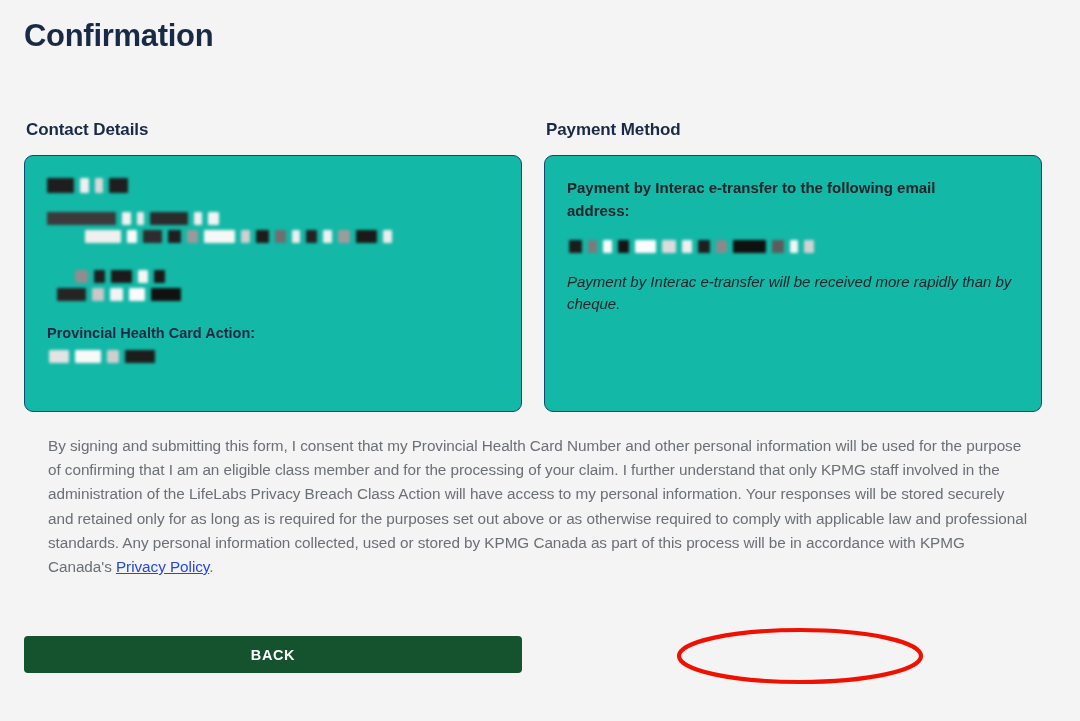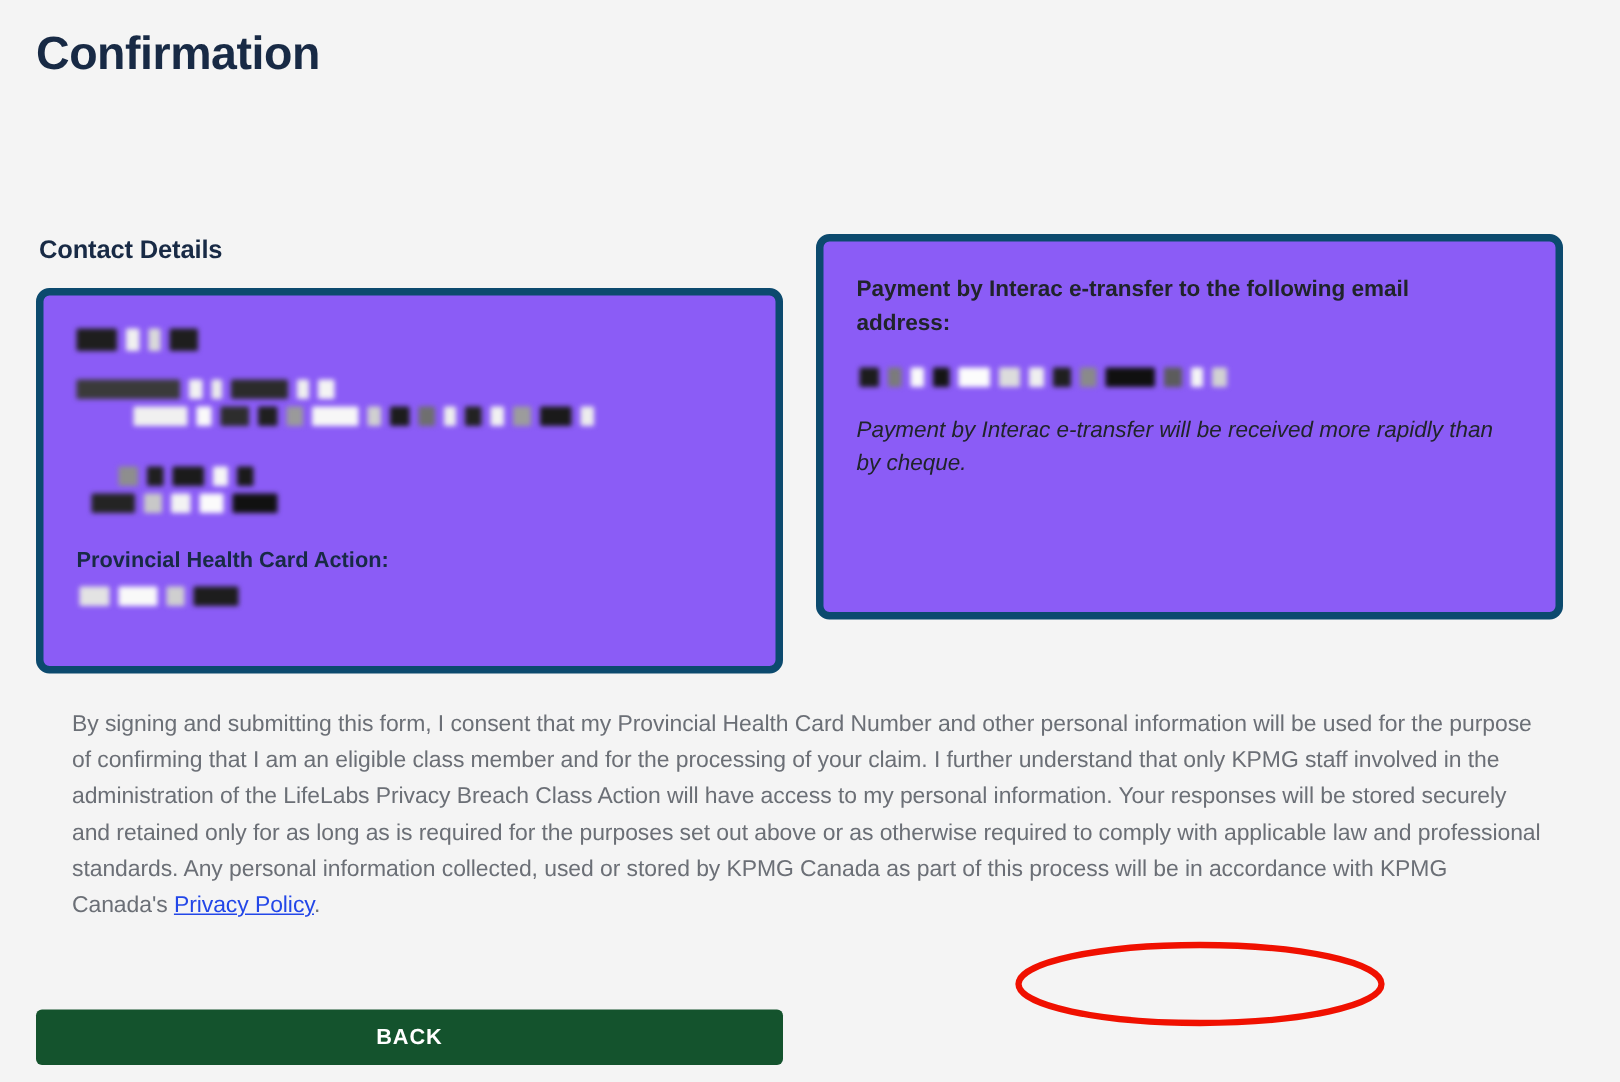--- a/index.html
+++ b/index.html
@@ -35,34 +35,34 @@
     letter-spacing: -0.3px;
     color: #182a45;
   }
 
   
   .columns {
     display: flex;
     gap: 22px;
     margin-top: 64px;
   }
-  .col { width: 498px; flex: 0 0 498px; margin-top: 37px; }
+  .col { width: 498px; flex: 0 0 498px; }
 
   .section-heading {
     margin: 0 0 14px 2px;
     font-size: 17px;
     line-height: 22px;
     font-weight: 700;
     letter-spacing: -0.1px;
     color: #182a45;
   }
 
   .card {
-    background: #8b5cf6;
-    border: 5px solid #0c4a6e;
+    background: #14b8a6;
+    border: 1px solid #0c4a6e;
     border-radius: 9px;
     height: 257px;
     padding: 20px 22px;
     overflow: hidden;
     position: relative;
   }
 
   
   .redact-line {
     display: flex;
@@ -239,20 +239,21 @@
           <span class="rb" style="width:20px;background:#e3e3e3;"></span>
           <span class="rb" style="width:26px;background:#f9f9f9;"></span>
           <span class="rb" style="width:12px;background:#cfcfcf;"></span>
           <span class="rb" style="width:30px;background:#1d1d1d;"></span>
         </div>
 
       </div>
     </div>
 
     <div class="col">
+      <h2 class="section-heading">Payment Method</h2>
       <div class="card">
 
         <p class="pay-heading">Payment by Interac e-transfer to the following email address:</p>
 
         <div class="redact-line email-redact">
           <span class="rb" style="width:13px;background:#1c1c1c;"></span>
           <span class="rb" style="width:9px;background:#7b7b7b;"></span>
           <span class="rb" style="width:9px;background:#fafafa;"></span>
           <span class="rb" style="width:11px;background:#151515;"></span>
           <span class="rb" style="width:21px;background:#fcfcfc;"></span>

